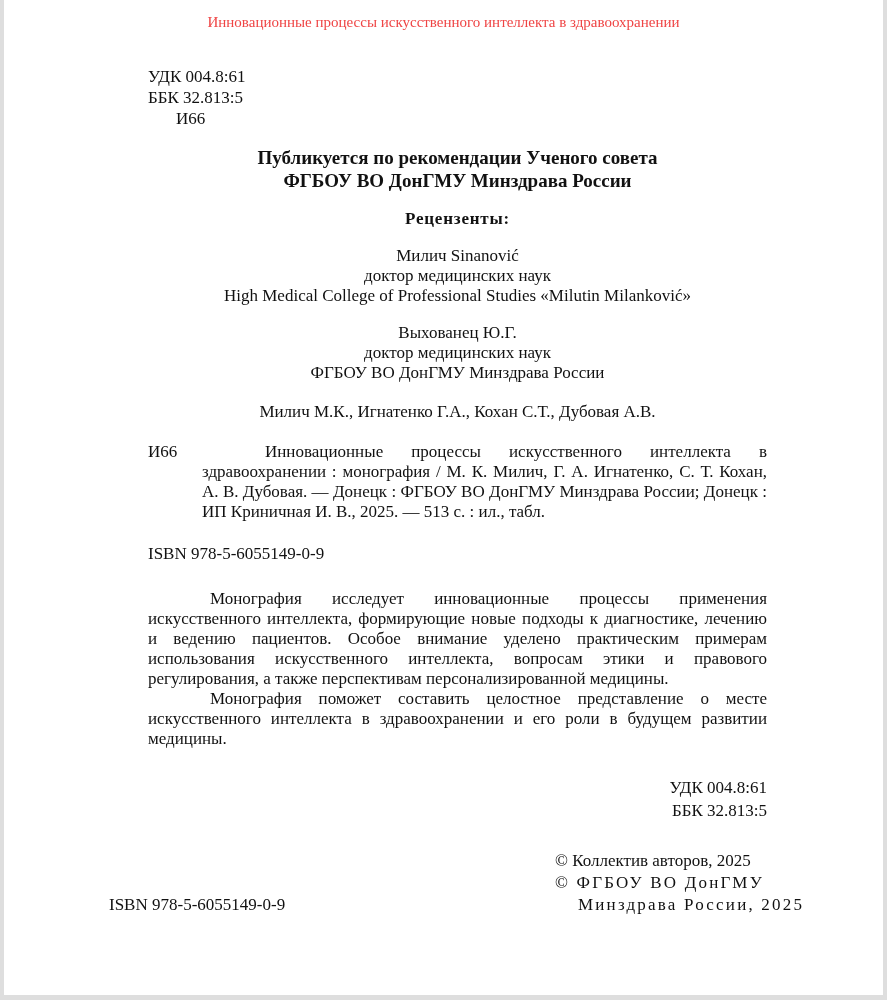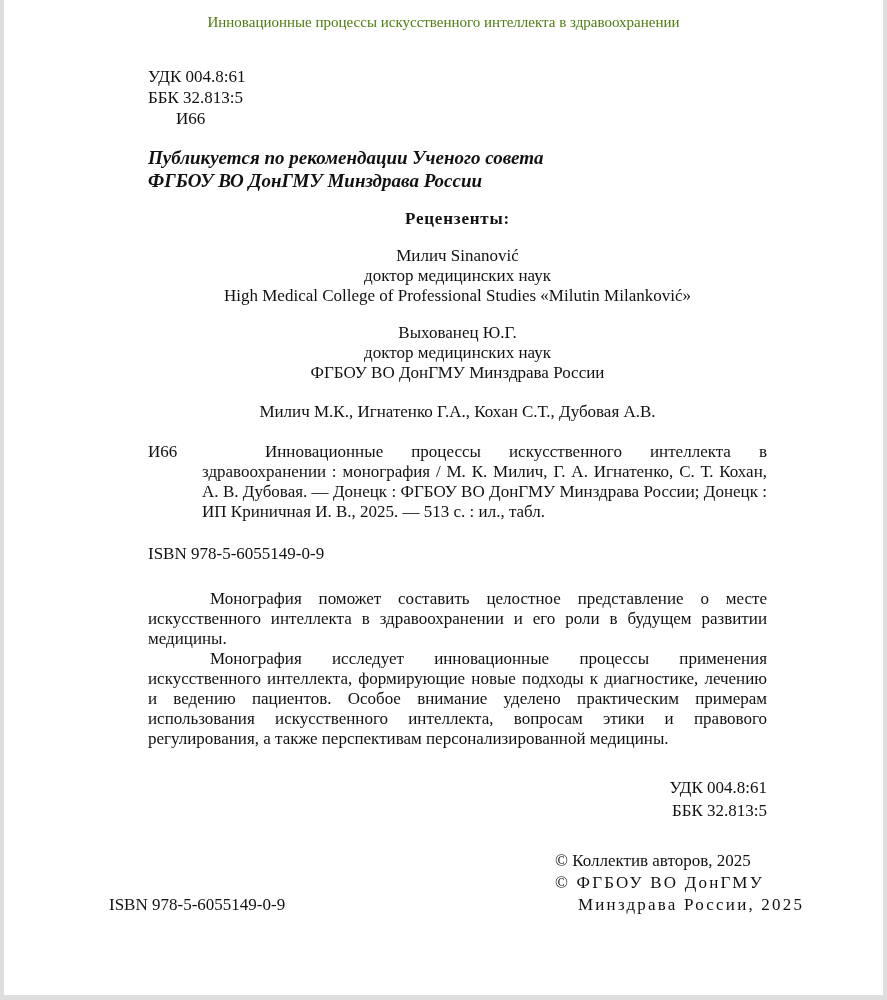--- a/index.html
+++ b/index.html
@@ -26,21 +26,21 @@
     position: relative;
     margin-left: 144px;
     margin-right: 116px;
     font-size: 17px;
     line-height: 20px;
   }
   .class-block { margin-top: 34px; line-height: 21px; }
   .class-block .author-sign-line { padding-left: 28px; }
   .recommendation {
     margin-top: 17px;
-    font-style: italic;
+    text-align: center;
     font-weight: bold;
     font-size: 19px;
     line-height: 23px;
   }
   .reviewers-heading {
     margin-top: 16px;
     text-align: center;
     font-weight: bold;
     letter-spacing: 0.8px;
     line-height: 21px;
@@ -79,21 +79,21 @@
   }
   .copyright .spaced { letter-spacing: 2.2px; }
   .copyright .indent { padding-left: 23px; }
   .isbn-bottom { position: absolute; left: -39px; bottom: 0; line-height: 22px; }
 </style>
 </head>
 <body>
 
 <div class="sheet">
 
-  <div class="running-header" style="color: #4d7c0f;">Инновационные процессы искусственного интеллекта в здравоохранении</div>
+  <div class="running-header" style="color: #ef4444;">Инновационные процессы искусственного интеллекта в здравоохранении</div>
 
   <div class="content">
 
     <div class="class-block">
       <div>УДК 004.8:61</div>
       <div>ББК 32.813:5</div>
       <div class="author-sign-line">И66</div>
     </div>
 
     <div class="recommendation">
@@ -119,22 +119,22 @@
     <div class="authors-list">Милич М.К., Игнатенко Г.А., Кохан С.Т., Дубовая А.В.</div>
 
     <div class="catalog">
       <div class="sign">И66</div>
       <div class="entry">Инновационные процессы искусственного интеллекта в здравоохранении : монография / М. К. Милич, Г. А. Игнатенко, С. Т. Кохан, А. В. Дубовая. — Донецк : ФГБОУ ВО ДонГМУ Минздрава России; Донецк : ИП Криничная И. В., 2025. — 513 с. : ил., табл.</div>
     </div>
 
     <div class="isbn-top">ISBN 978-5-6055149-0-9</div>
 
     <div class="annotation">
+      <p>Монография исследует инновационные процессы применения искусственного интеллекта, формирующие новые подходы к диагностике, лечению и ведению пациентов. Особое внимание уделено практическим примерам использования искусственного интеллекта, вопросам этики и правового регулирования, а также перспективам персонализированной медицины.</p>
       <p>Монография поможет составить целостное представление о месте искусственного интеллекта в здравоохранении и его роли в будущем развитии медицины.</p>
-      <p>Монография исследует инновационные процессы применения искусственного интеллекта, формирующие новые подходы к диагностике, лечению и ведению пациентов. Особое внимание уделено практическим примерам использования искусственного интеллекта, вопросам этики и правового регулирования, а также перспективам персонализированной медицины.</p>
     </div>
 
     <div class="footer-class">
       <div>УДК 004.8:61</div>
       <div>ББК 32.813:5</div>
     </div>
 
     <div class="footer-row">
       <div class="copyright">
         <div>© Коллектив авторов, 2025</div>

